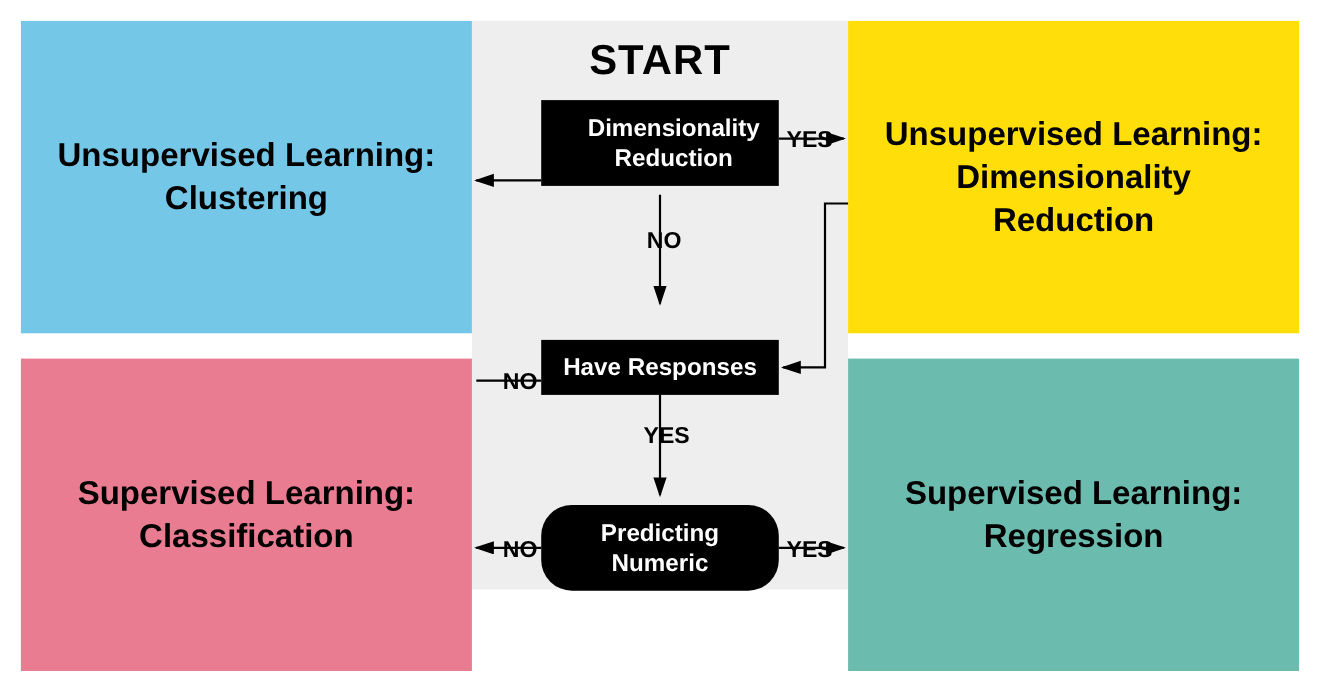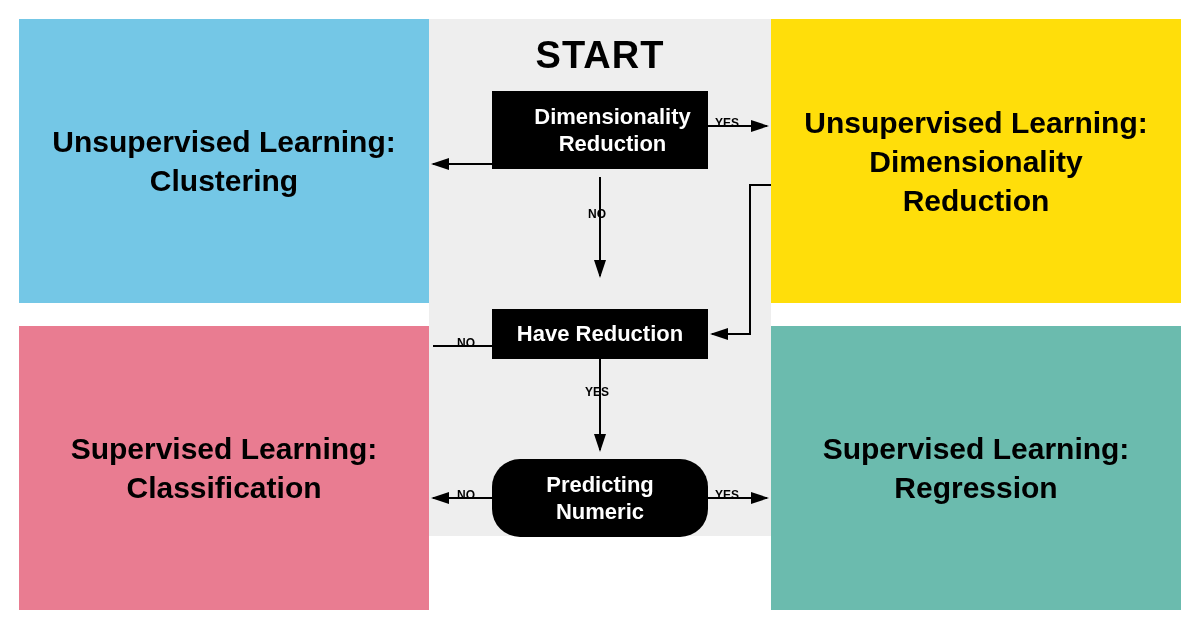--- a/index.html
+++ b/index.html
@@ -58,40 +58,40 @@
     align-items: center;
     justify-content: center;
     line-height: 1.25;
     padding: 10px;
   }
   .d1 { top: 72px; left: 63px; width: 216px; height: 78px; padding-left: 35px; }
   .d2 { top: 290px; left: 63px; width: 216px; height: 50px; }
   .d3 { top: 440px; left: 63px; width: 216px; height: 78px; border-radius: 28px; }
   .edge-label {
     position: absolute;
-    font-size: 12px;
+    font-size: 21px;
     font-weight: 700;
     color: #000;
   }
   svg.arrows {
     position: absolute;
     top: 0;
     left: 0;
     width: 1200px;
     height: 630px;
     pointer-events: none;
   }
 </style>
 </head>
 <body>
 
 <div class="center-col">
   <div class="start">START</div>
   <div class="decision d1">Dimensionality<br>Reduction</div>
-  <div class="decision d2">Have Reduction</div>
+  <div class="decision d2">Have Responses</div>
   <div class="decision d3">Predicting<br>Numeric</div>
 </div>
 
 <div class="quad q-tl">Unsupervised Learning:<br>Clustering</div>
 <div class="quad q-tr">Unsupervised Learning:<br>Dimensionality Reduction</div>
 <div class="quad q-bl">Supervised Learning:<br>Classification</div>
 <div class="quad q-br">Supervised Learning:<br>Regression</div>
 
 <svg class="arrows">
   <defs>

